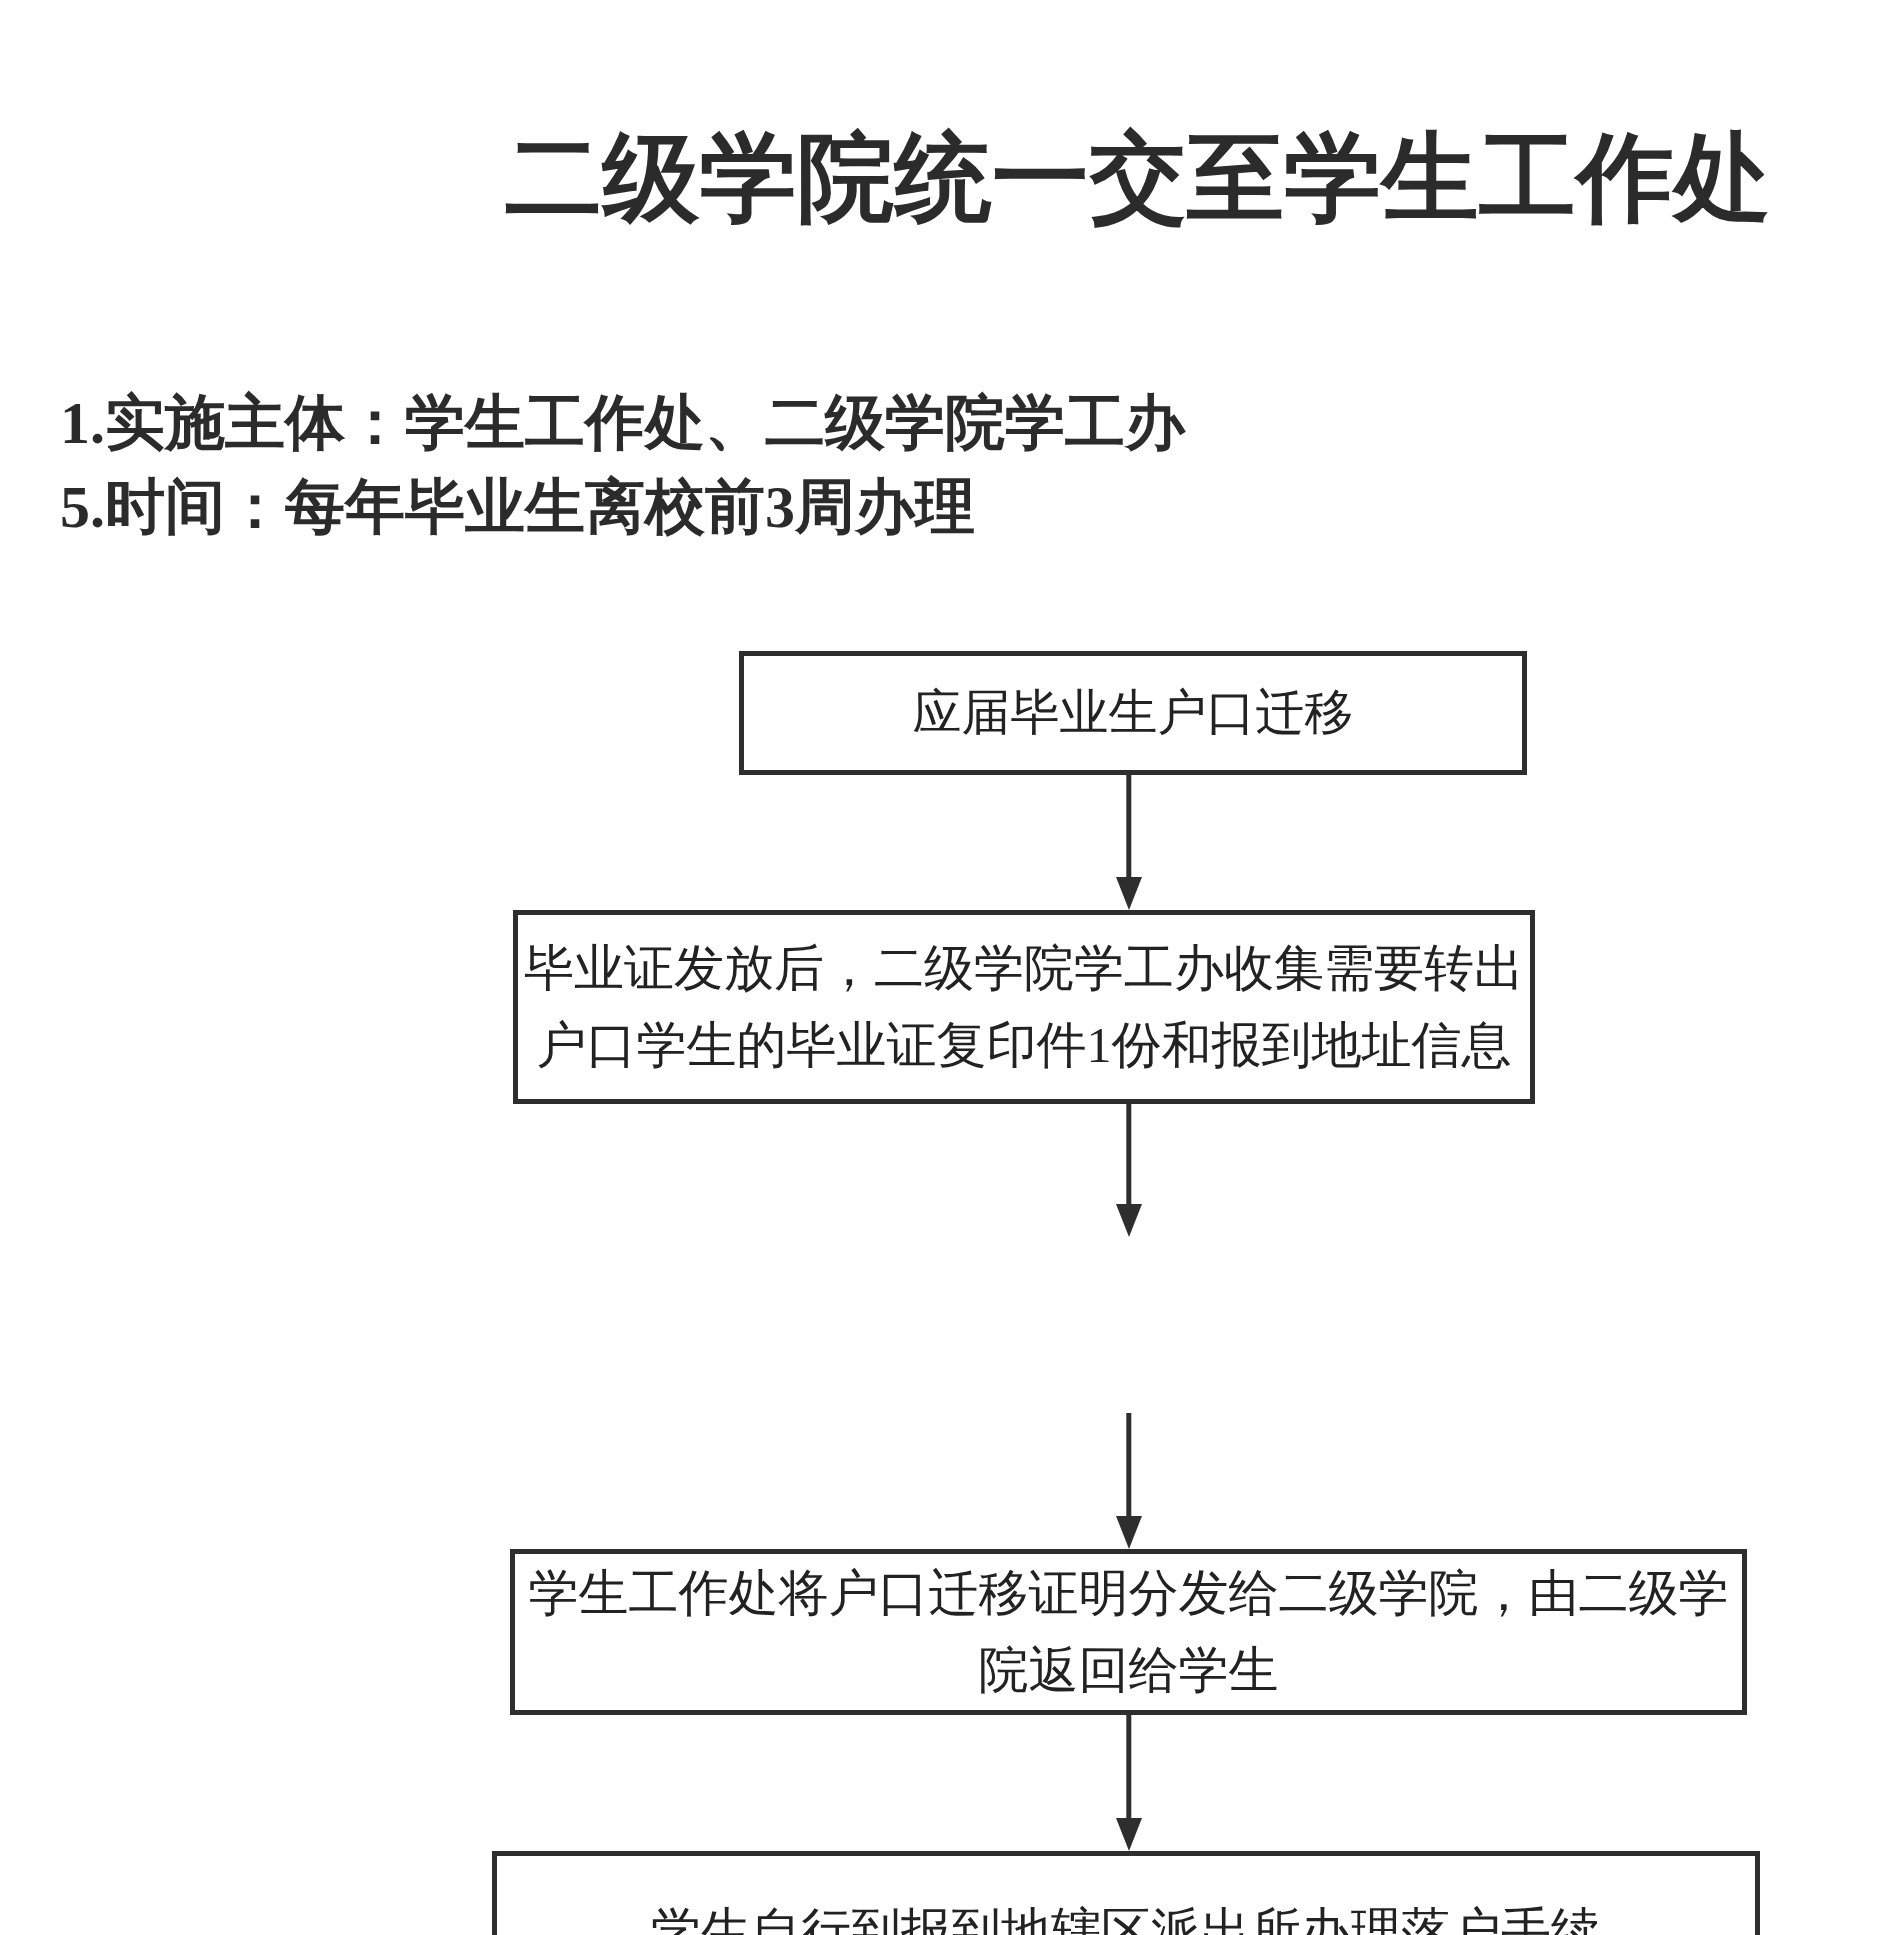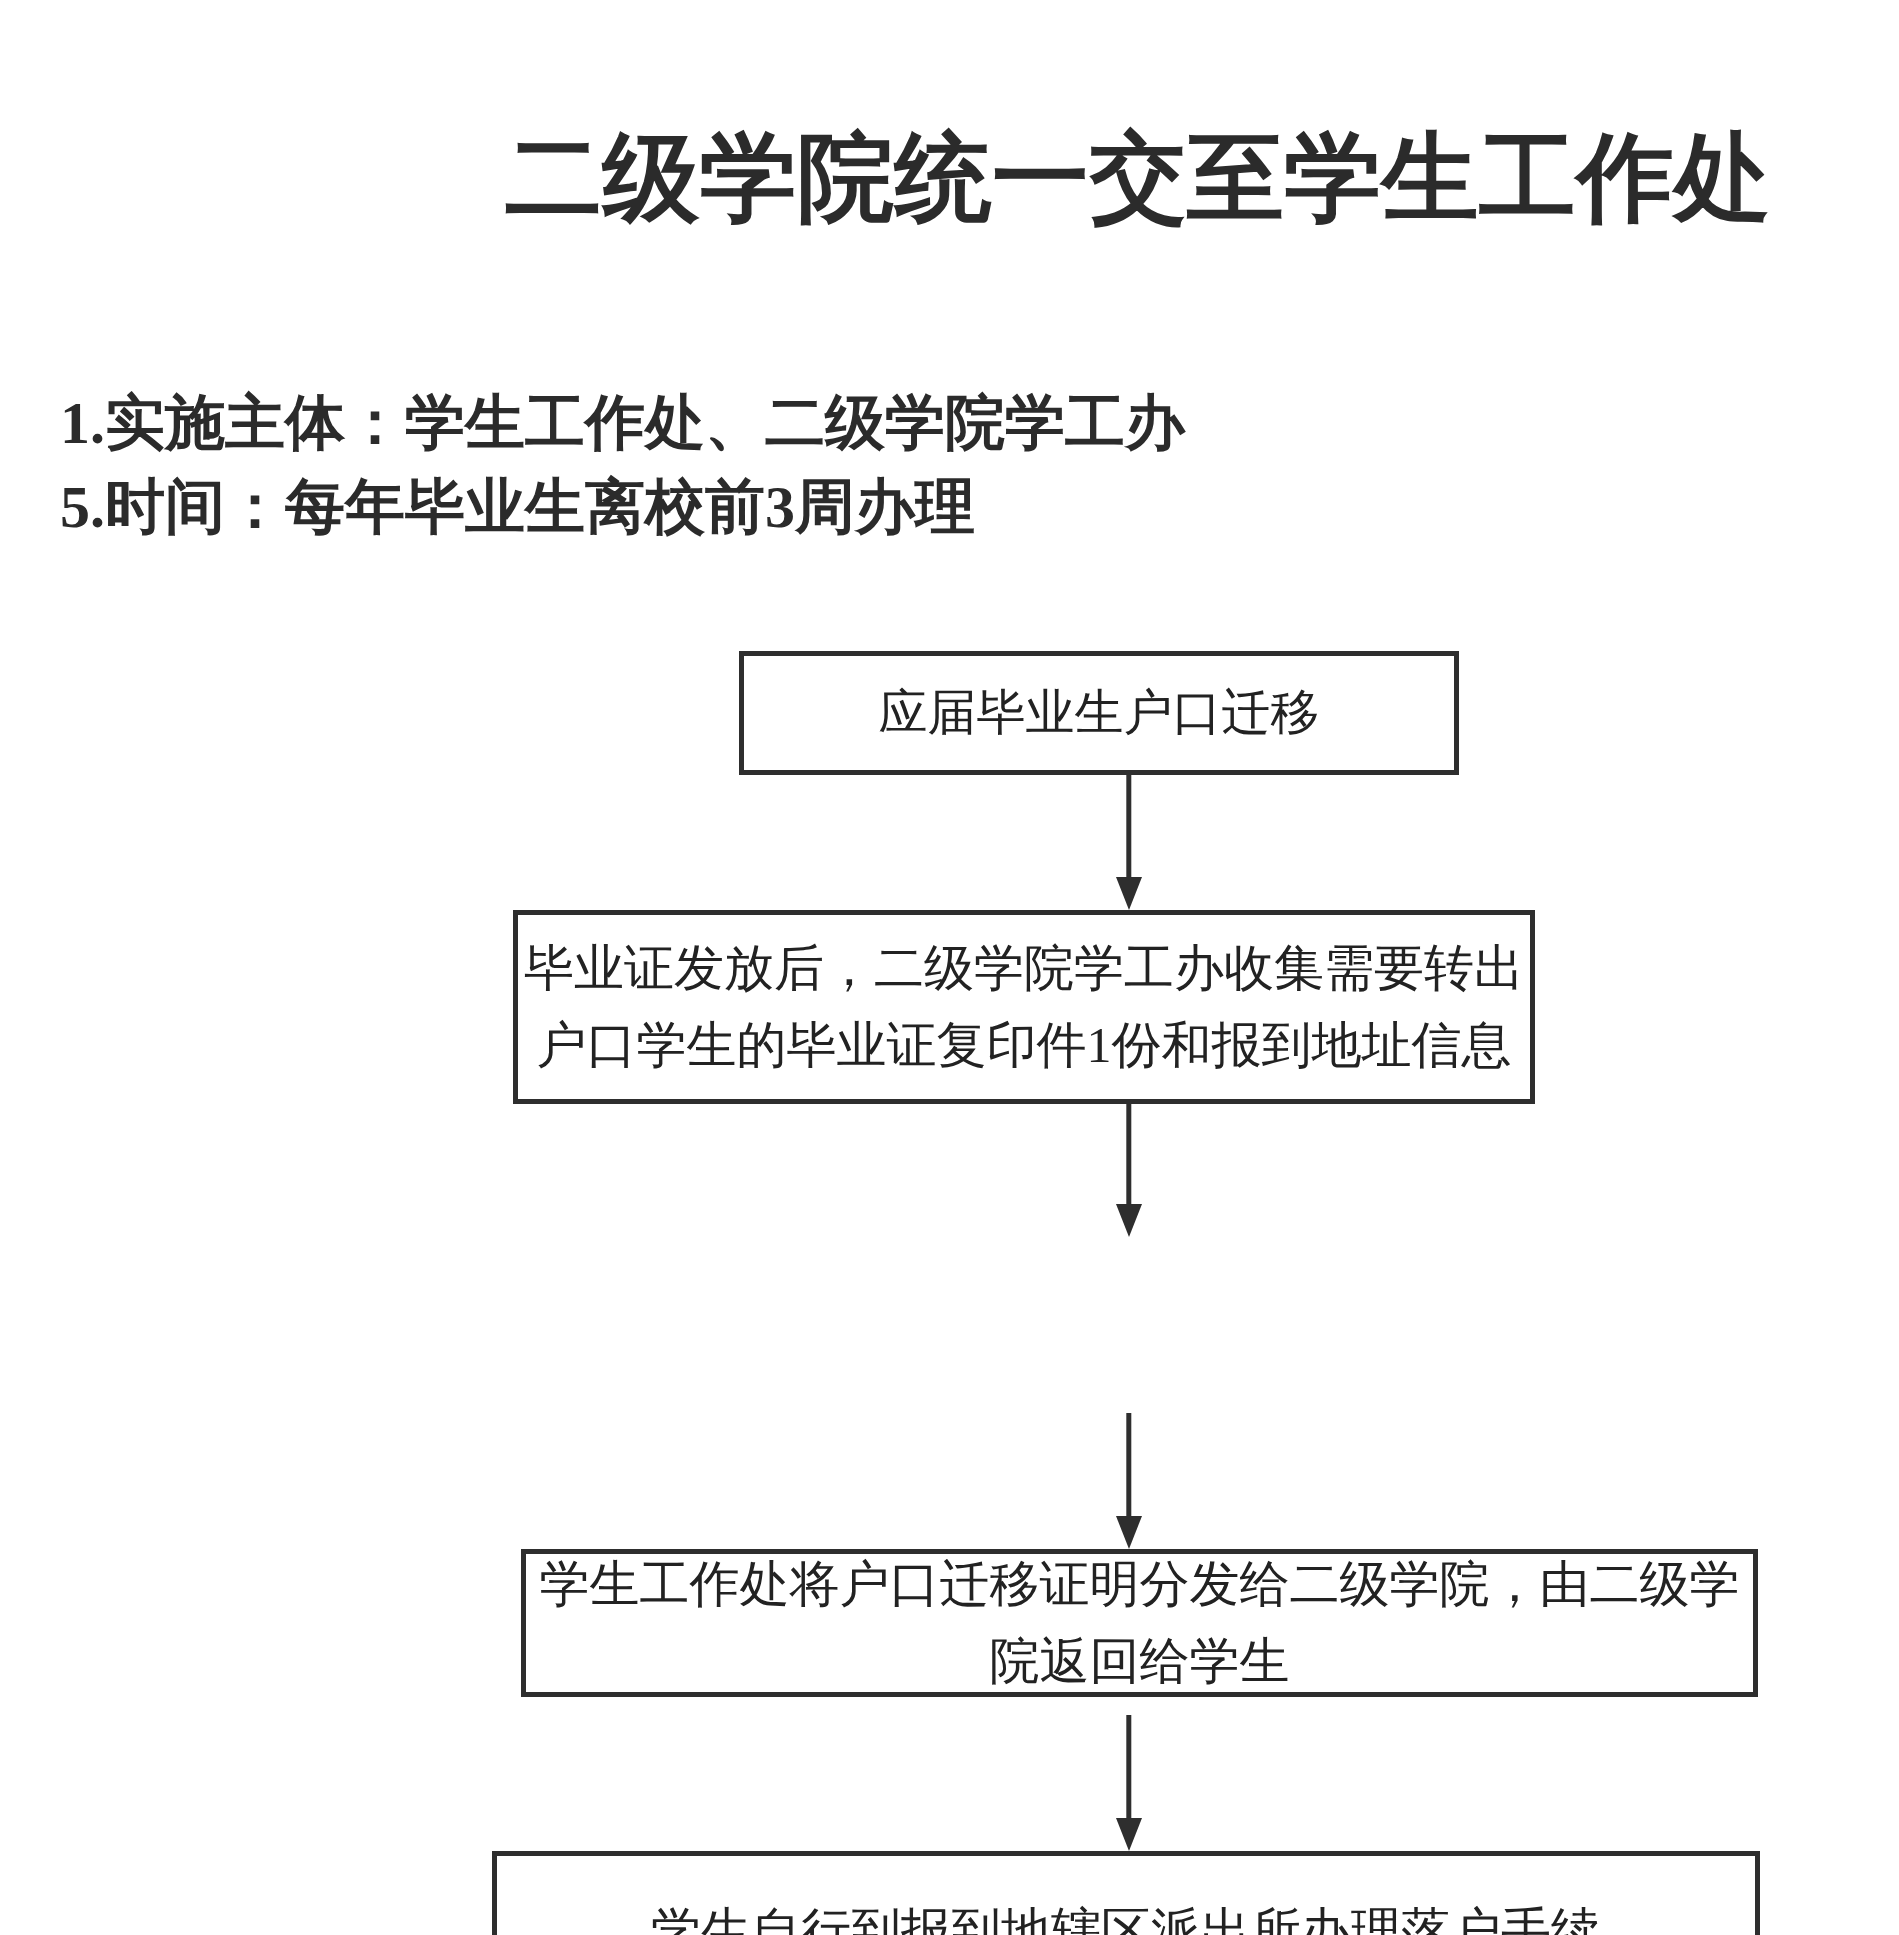--- a/index.html
+++ b/index.html
@@ -47,24 +47,24 @@
     display: flex;
     align-items: center;
     justify-content: center;
     text-align: center;
     color: #222222;
     font-size: 50px;
     line-height: 1.55;
   }
   .node .node-text { display: block; width: 100%; }
 
-  .node-1 { left: 739px; top: 651px; width: 720px; height: 124px; font-size: 49px; }
+  .node-1 { left: 739px; top: 651px; width: 788px; height: 124px; font-size: 49px; }
   .node-2 { left: 513px; top: 910px; width: 1022px; height: 194px; }
   .node-3 { left: 513px; top: 1237px; width: 1231px; height: 176px; }
-  .node-4 { left: 521px; top: 1549px; width: 1237px; height: 148px; }
+  .node-4 { left: 510px; top: 1549px; width: 1237px; height: 166px; }
   .node-5 { left: 492px; top: 1851px; width: 1268px; height: 162px; }
 
   .arrow {
     position: absolute;
     left: 1113px;   
     width: 31px;
   }
   .arrow .shaft {
     position: absolute;
     left: 50%;

